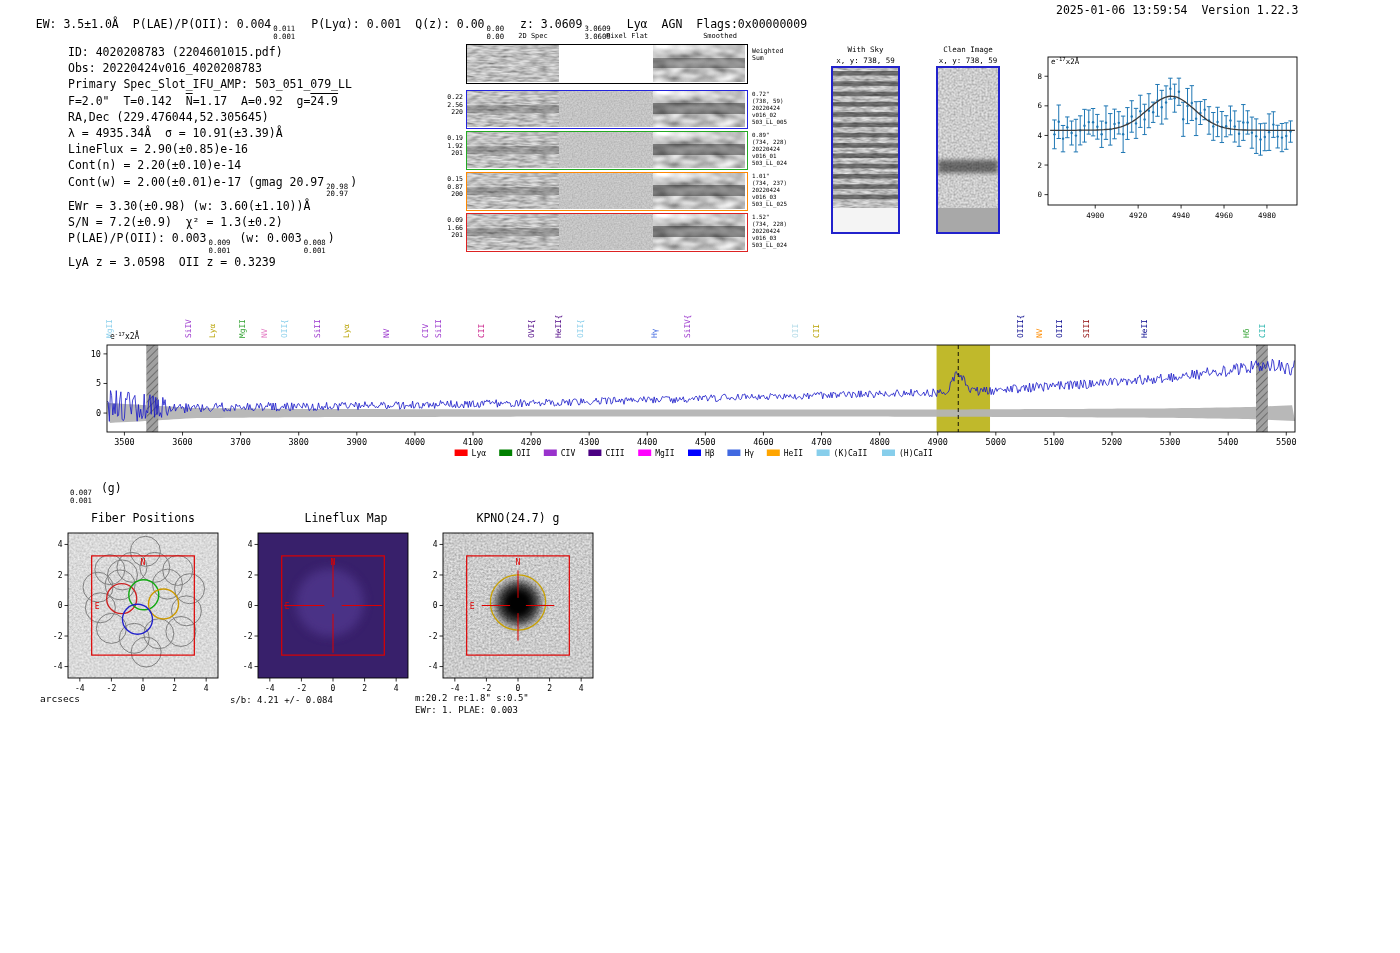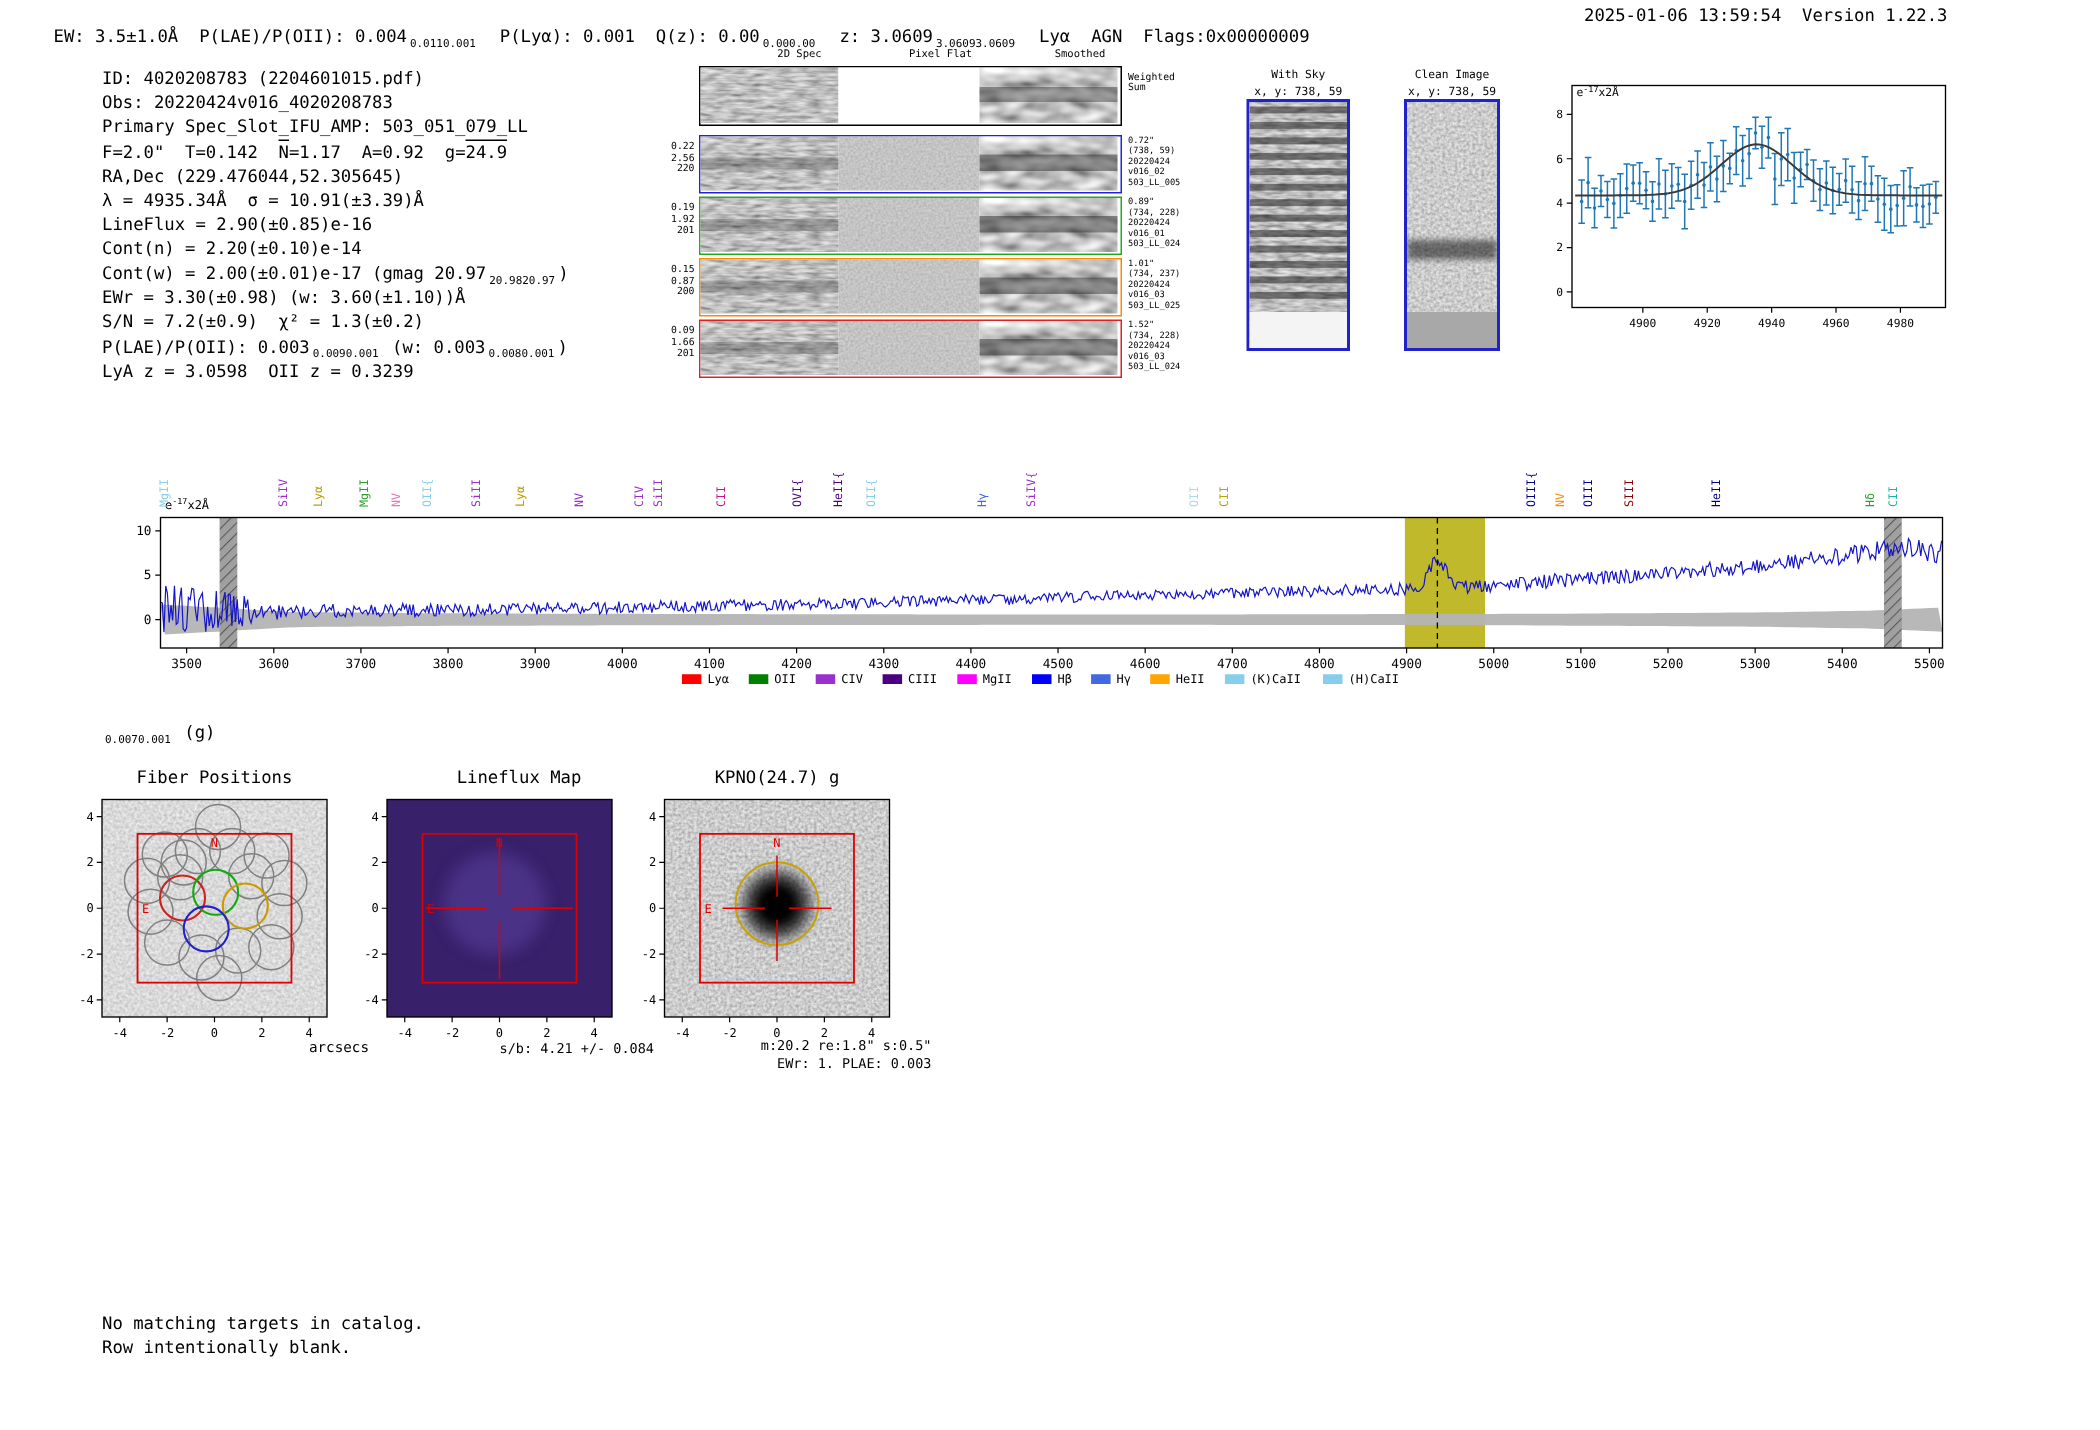--- a/index.html
+++ b/index.html
@@ -3,24 +3,24 @@
 <meta charset="utf-8">
 <style>
   html,body{margin:0;padding:0;background:#fff}
   #page{position:relative;width:1400px;height:953px;background:#ffffff;overflow:hidden;
         font-family:"DejaVu Sans Mono",monospace;color:#000}
   .abs{position:absolute}
   .hline{font-size:11.5px;white-space:pre}
   .hseg{margin-right:14px}
   .iline{font-size:11.5px;line-height:16.2px;white-space:pre}
   .ov{text-decoration:overline}
-  .stk{display:inline-flex;flex-direction:row;font-size:7.3px;line-height:7.6px;
+  .stk{display:inline-flex;flex-direction:column;font-size:7.3px;line-height:7.6px;
        vertical-align:-3px;padding:0 2px;text-align:left}
   .ptitle{font-size:11.5px;text-align:center}
-  .cap{font-size:9px;text-align:right;white-space:pre}
+  .cap{font-size:9px;text-align:left;white-space:pre}
   .ftr{font-size:11.5px;line-height:15.5px;white-space:pre}
   .colhdr{position:absolute;font-size:7px;transform:translateX(-50%);white-space:pre}
   .rownums{position:absolute;font-size:6.5px;line-height:7.6px;text-align:right;white-space:pre}
   .rowann{position:absolute;font-size:5.8px;line-height:6.9px;white-space:pre}
   .wsum{position:absolute;font-size:6.5px;line-height:7.4px;white-space:pre}
   .skytitle{position:absolute;font-size:7.5px;text-align:center;white-space:pre}
   svg text{font-family:"DejaVu Sans Mono",monospace}
 </style>
 </head>
 <body>
@@ -712,18 +712,14 @@
       <text x="103" y="37.894736842105274" text-anchor="middle" font-size="8" fill="#dd0000">N</text>
       <text x="54.68421052631579" y="81.5" font-size="8" fill="#dd0000">E</text>
       <rect x="28" y="6" width="150" height="145" fill="none" stroke="#000" stroke-width="0.9"></rect>
     </svg>
 
   <div class="abs cap" style="left:40px;top:693px;width:206px;font-size:9.5px">arcsecs</div>
   <div class="abs cap" style="left:230px;top:695px;width:206px">s/b: 4.21 +/- 0.084</div>
   <div class="abs cap" style="left:415px;top:693px;width:206px">m:20.2 re:1.8" s:0.5"</div>
   <div class="abs cap" style="left:415px;top:705px;width:206px">EWr: 1. PLAE: 0.003</div>
 
-  <div class="abs" style="left:68px;top:875px">
-    <div class="ftr">No matching targets in catalog.</div>
-    <div class="ftr">Row intentionally blank.</div>
-  </div>
 
 </div>
 
 </body></html>

